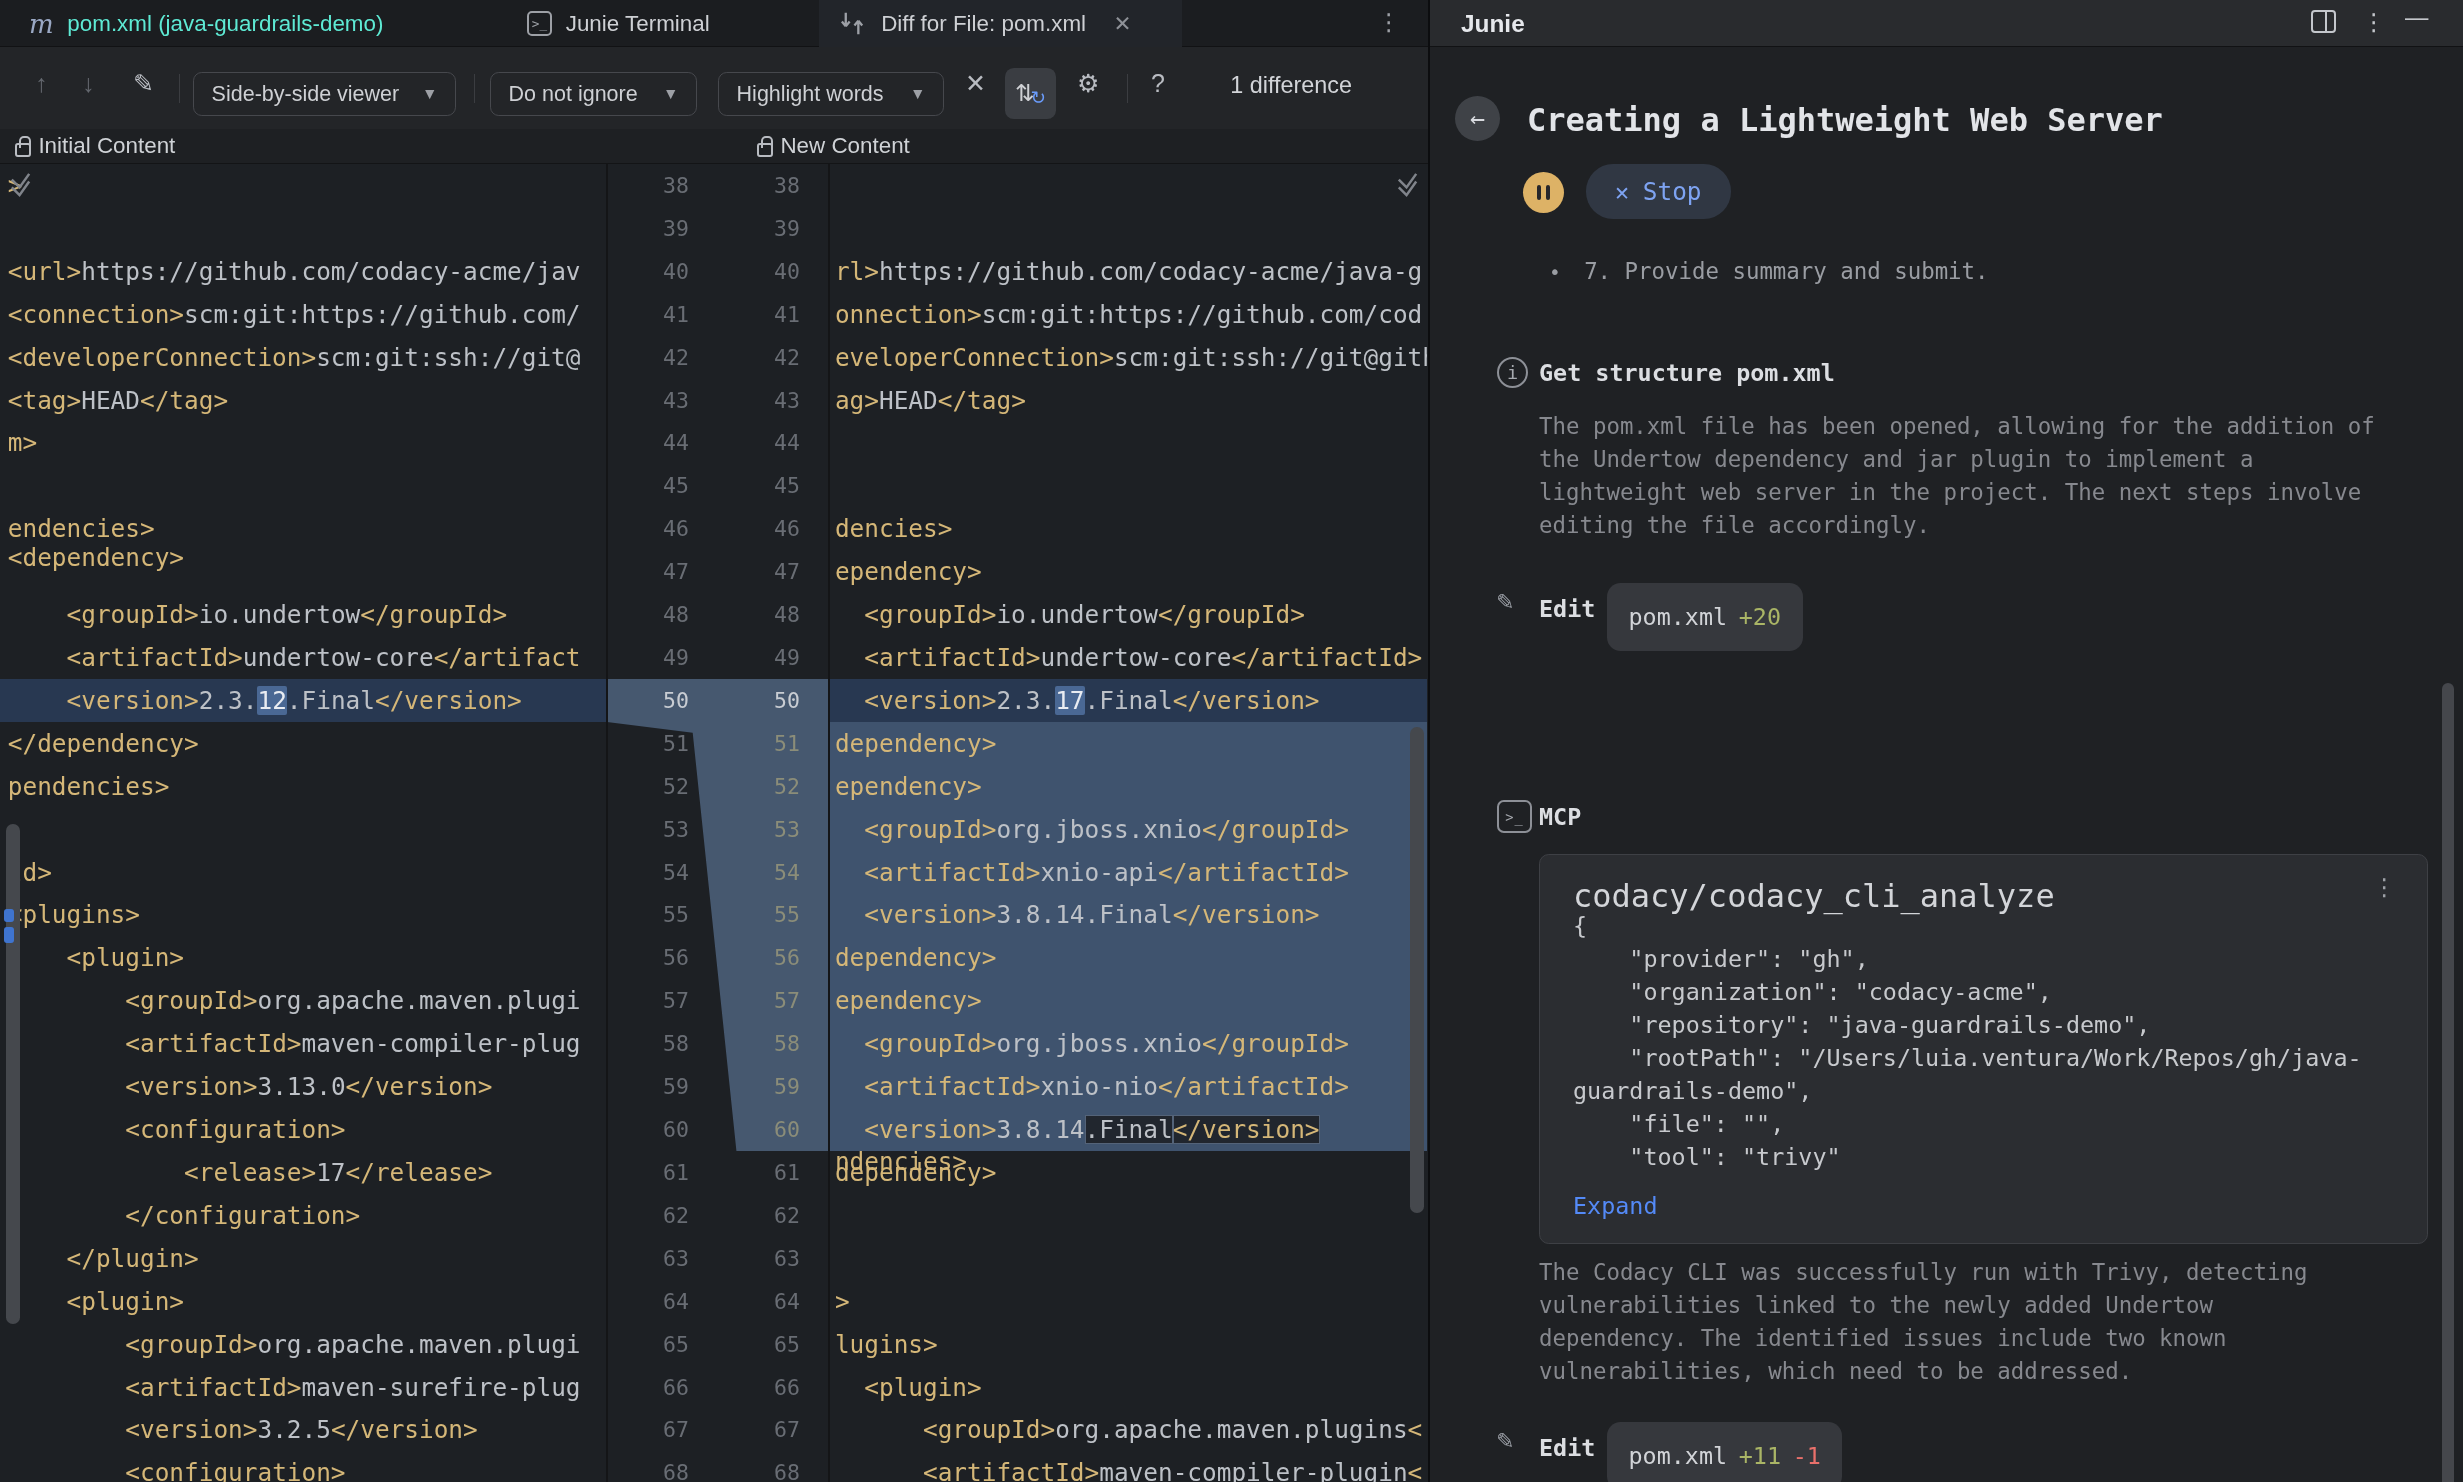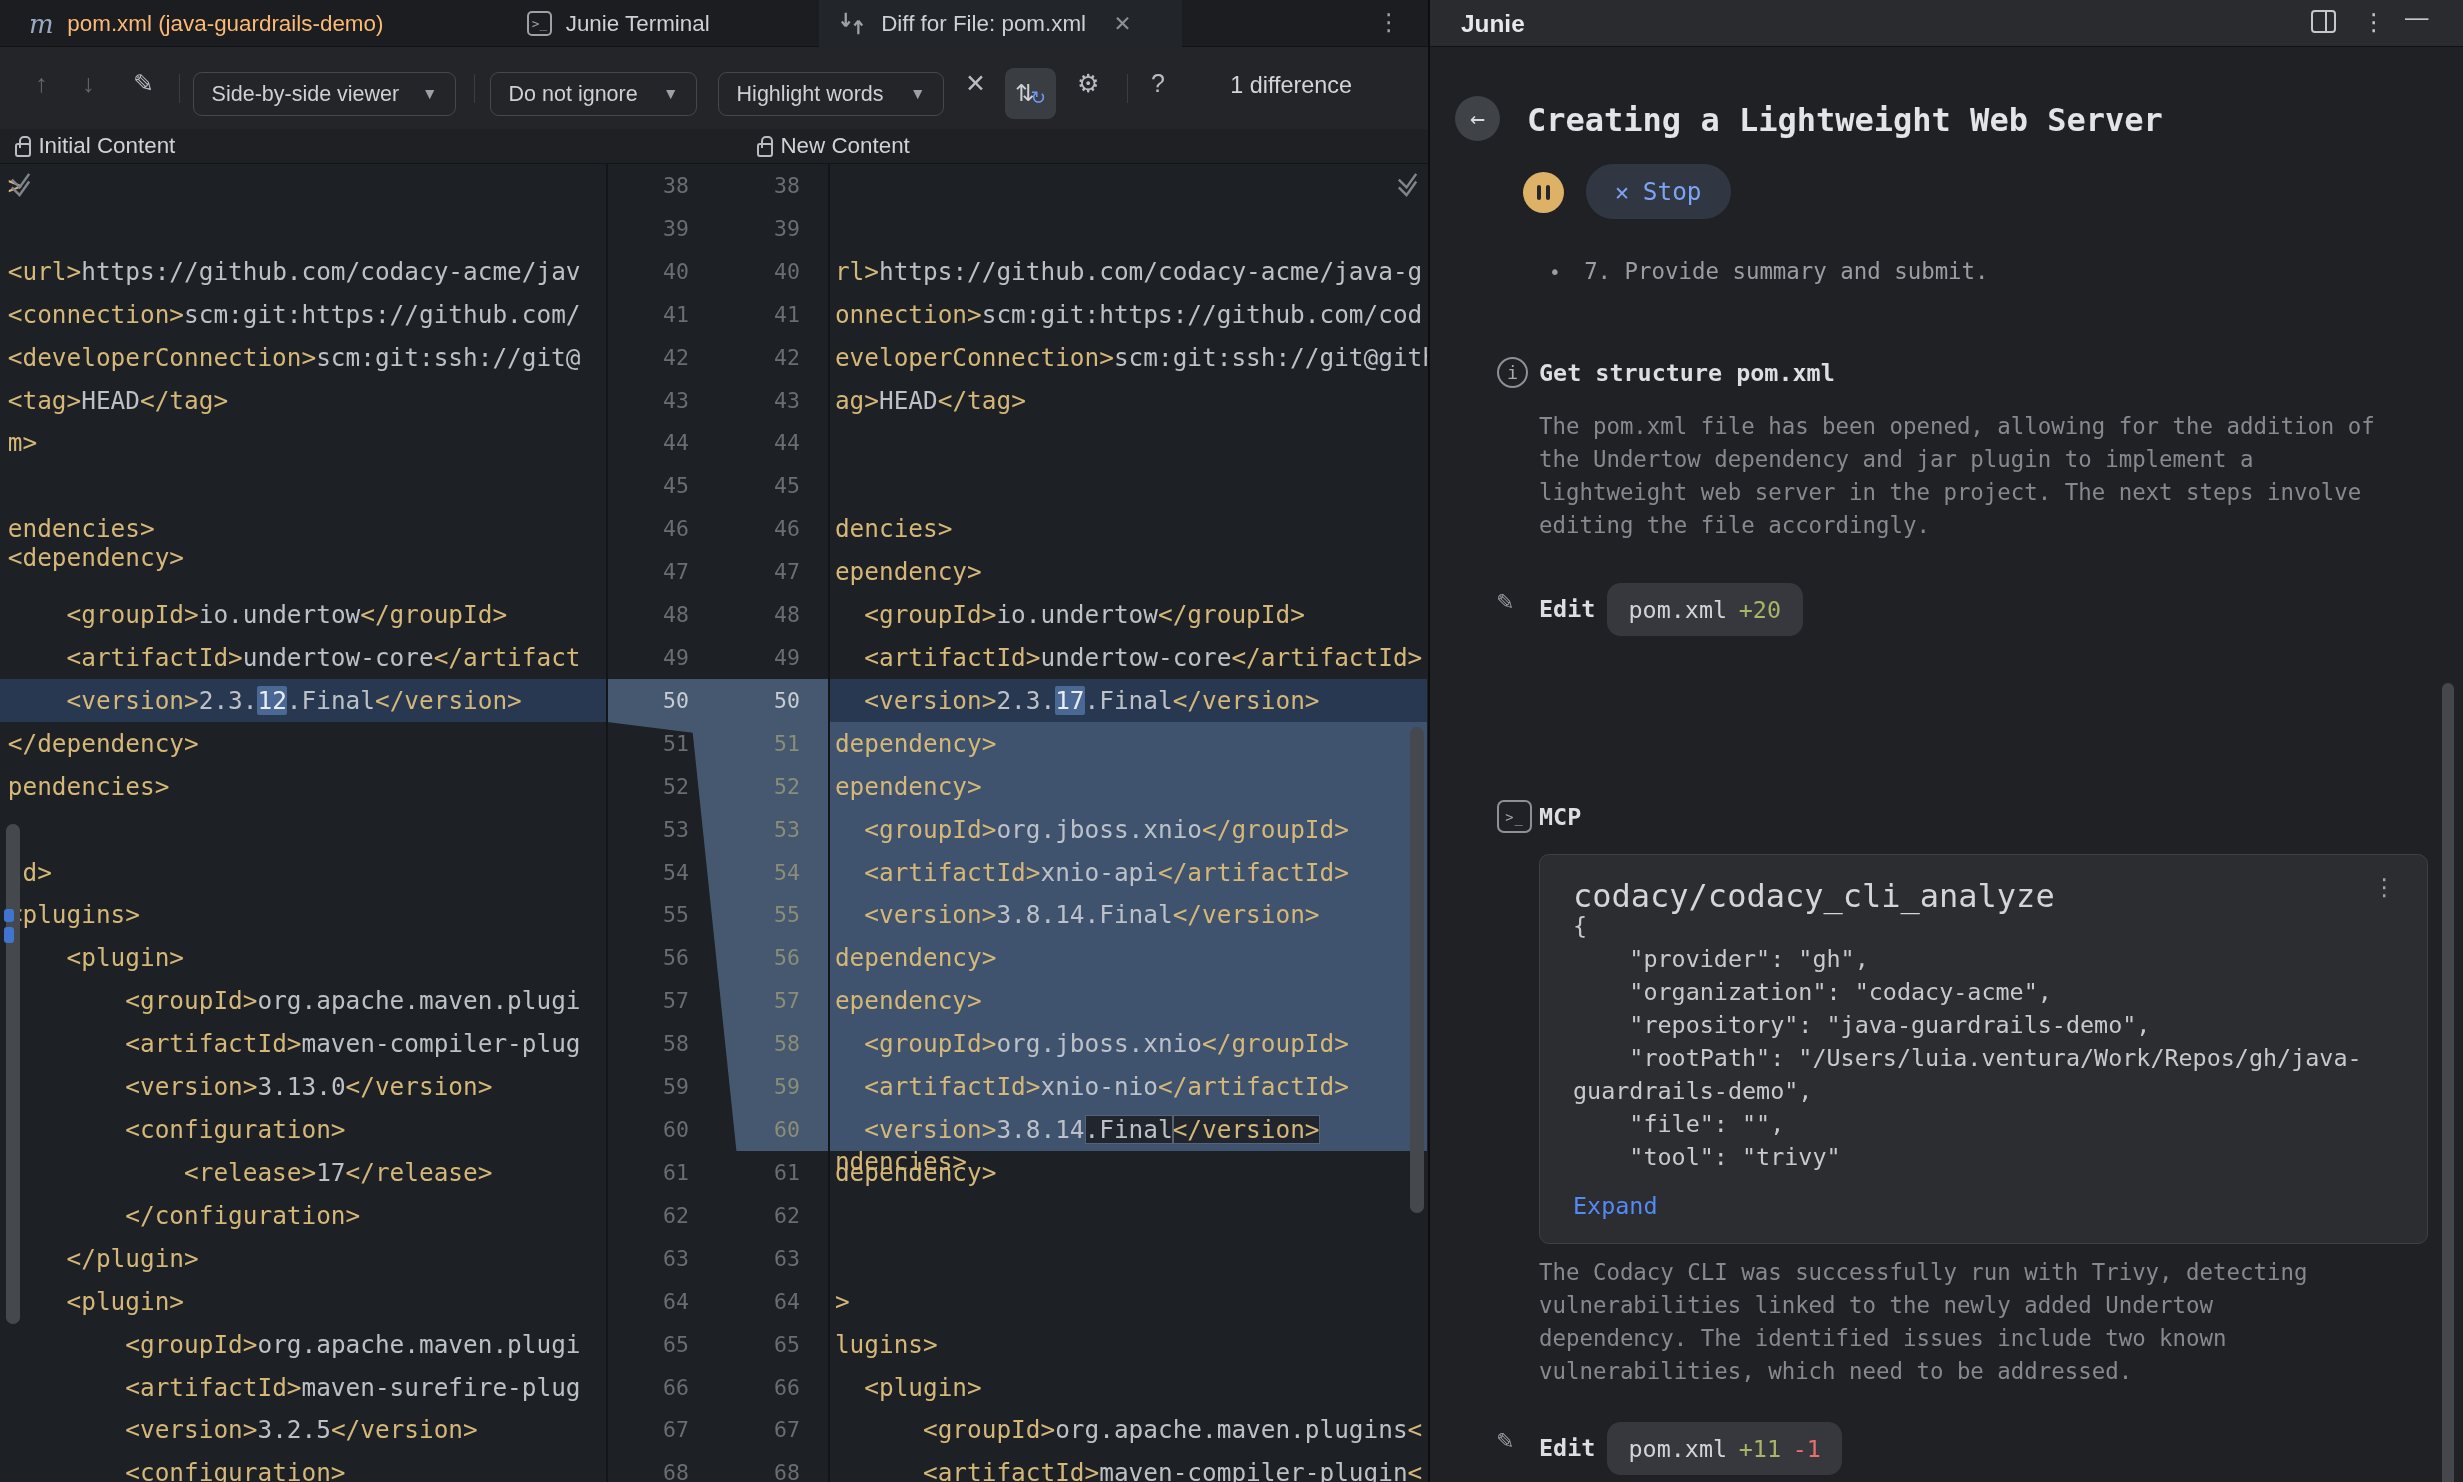--- a/index.html
+++ b/index.html
@@ -9,21 +9,21 @@
 
   
   #tabbar { position:absolute; left:0; top:0; width:1428px; height:47px; background:#1b1d20;
     border-bottom:1px solid #111214; }
   .tab { position:absolute; top:0; height:47px; display:flex; align-items:center; gap:13.7px;
     font-size:22.4px; color:#ced0d4; }
   #tab1 { left:29px; }
   #tab2 { left:527px; }
   #tab3 { left:819px; width:363px; background:#22252a; padding-left:19.5px; }
   .maven-m { font-family:"DejaVu Serif", serif; font-style:italic; font-size:26px; color:#9aa8c4; }
-  .tab-blue { color:#fdba74; }
+  .tab-blue { color:#5eead4; }
   .term-ico { width:25px; height:25px; border:2px solid #9da0a6; border-radius:4.9px; color:#9da0a6;
     font-size:12.7px; display:flex; align-items:center; justify-content:center; font-family:"DejaVu Sans Mono",monospace; }
   .close-x { color:#8e9197; font-size:21.5px; margin-left:13.7px; }
   #tab-kebab { position:absolute; left:1377px; top:7.8px; color:#9da0a6; font-size:23.4px; }
 
   
   #junie-head { position:absolute; left:1430px; top:0; width:1034px; height:47px; background:#292b2e;
     border-bottom:1px solid #111214;text-align:right; }
   #junie-title { position:absolute; left:31px; top:9.8px; color:#e6e8ec; font-weight:bold; font-size:24.4px; }
   .jh-ico { position:absolute; top:9.8px; color:#c4c7cc; font-size:23.4px; }
@@ -101,21 +101,21 @@
 
   .sec-ico { position:absolute; left:67px; color:#9ia0a6; }
   .info-ico { width:31px; height:31px; border:2.4px solid #8d9097; border-radius:50%; color:#a6a9af;
     font-size:18.5px; display:flex; align-items:center; justify-content:center; }
   .mcp-ico { width:35px; height:33px; border:2.4px solid #8d9097; border-radius:6.8px; color:#a6a9af;
     font-size:13.7px; display:flex; align-items:center; justify-content:center; letter-spacing:1px; }
   .pencil { color:#9b9fa6; font-size:27px; }
   .sec-title { position:absolute; left:109px; font-size:23.4px; font-weight:bold; color:#dcdee2; }
   .para { position:absolute; left:109px; color:#87898f; font-size:22.4px; }
   .para div { height:33px; line-height:33px; white-space:pre; }
-  .badge { position:absolute; height:53px; border-radius:13.7px; background:#36383d; display:flex;
+  .badge { position:absolute; height:68px; border-radius:13.7px; background:#36383d; display:flex;
     align-items:center; gap:11.7px; padding:0 21.5px; font-size:23.4px; color:#d2d4d8; }
   .plus { color:#aab566; } .minus { color:#e9706b; }
 
   #mcp-card { position:absolute; left:109px; top:807px; width:889px; height:390px; background:#2b2d31;
     border:1px solid #3e4045; border-radius:9.8px; }
   #card-name { position:absolute; left:33px; top:21.5px; font-size:32px; color:#d3d5d9; }
   #card-kebab { position:absolute; right:31px; top:17.6px; color:#9da0a6; font-size:23.4px; }
   #card-json { position:absolute; left:33px; top:55px; font-size:23.4px; color:#c7c9cd; }
   #card-json div { height:33px; line-height:33px; white-space:pre; }
   #expand-link { position:absolute; left:33px; top:337px; color:#548af7; font-size:23.4px; }

